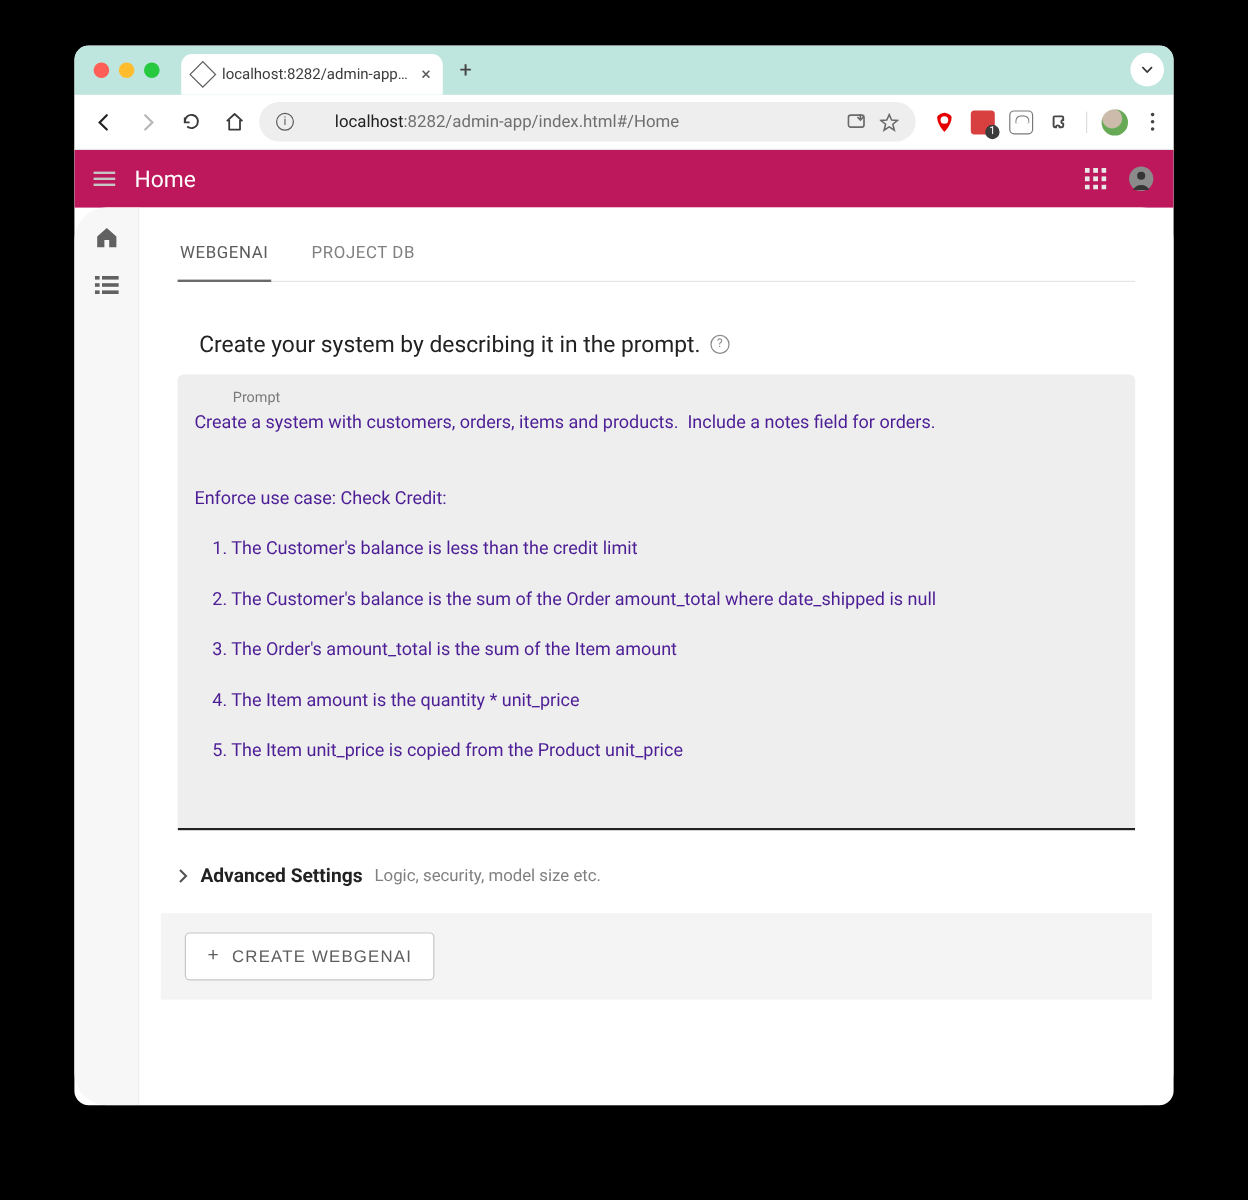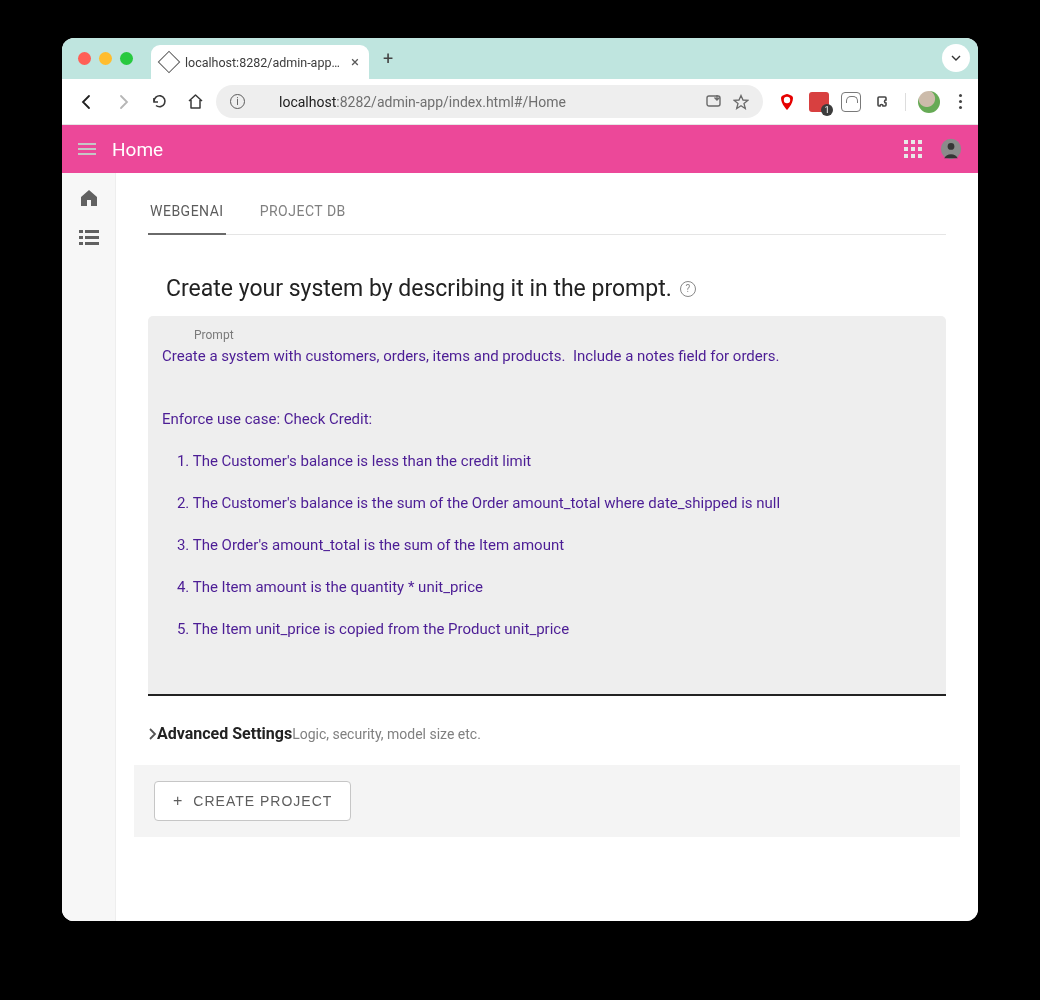--- a/index.html
+++ b/index.html
@@ -113,38 +113,39 @@
   .ext.cloud::after{content:"";position:absolute;top:3px;left:4px;width:10px;height:6px;border:1.3px solid #797979;border-bottom:none;border-radius:5px 5px 0 0;}
   .ext.puzzle svg{fill:none;stroke:#474747;stroke-width:1.6;}
   .ext.sep{width:1px;height:18px;background:#ddd;cursor:default;}
   .ext.avatar{width:22px;height:22px;border-radius:50%;background:radial-gradient(circle at 40% 35%, #cba 0 40%, #6a5 45% 100%);}
   .ext.menu{font-size:18px;color:#444; display:flex;flex-direction:column;gap:3px;width:16px;}
   .ext.menu span{width:3px;height:3px;background:#444;border-radius:50%;}
 
   
   .app-header {
     height: 48px;
-    background: #ec4899;
+    background: #be185d;
     display: flex;
     align-items: center;
     padding: 0 16px;
     gap: 16px;
     color: #fff;
   }
   .hamburger { display:flex; flex-direction:column; gap:3px; cursor:pointer; }
   .hamburger span { width:18px; height:2px; background:#c6c6c6; }
   .app-title { font-size: 19px; font-weight: 400; flex:1; }
   .hdr-icon { width:22px;height:22px;display:flex;align-items:center;justify-content:center;cursor:pointer;color:#e2e2e2;}
 
   
   .app-body {
     flex:1;
     display:flex;
     background:#fff;
     overflow:hidden;
+    border-radius:27px;
   }
   .sidebar {
     width: 54px;
     background: #f7f7f7;
     border-right: 1px solid #eee;
     display:flex;
     flex-direction:column;
     align-items:center;
     padding-top:14px;
     gap:18px;
@@ -165,42 +166,42 @@
     padding: 12px 2px 14px 2px;
     font-size: 14px;
     letter-spacing: 0.5px;
     color:#808080;
     cursor:pointer;
     border-bottom: 2px solid transparent;
     margin-bottom:-1px;
   }
   .tabbtn.active { color:#5c5c5c; border-bottom-color:#6a6a6a; }
   .heading-row { display:flex; align-items:center; gap:8px; margin:0 18px 14px 18px; }
-  .heading { font-size: 23px; color:#222; font-weight:400; }
+  .heading { font-size: 19px; color:#222; font-weight:400; }
   .help-icon { width:16px;height:16px;border:1.3px solid #888;border-radius:50%;display:flex;align-items:center;justify-content:center;font-size:10px;color:#888;cursor:pointer;}
 
   .prompt-box {
     margin: 0 0 0 0;
     background:#eeeeee;
     border-radius: 5px 5px 0 0;
     padding: 12px 14px 14px 14px;
     border-bottom: 2px solid #222;
   }
   .prompt-label { font-size:12px;color:#7a7a7a; margin-bottom:4px;margin-left:32px; }
   .prompt-text {
     font-size:15px; color:#4c1d95; line-height:1.4;
     white-space:pre-wrap;
     font-family: inherit;
     border:none; background:transparent; width:100%; resize:none;
     min-height: 330px;
     outline:none;
   }
 
   .adv-row {
-    display:flex; align-items:center; gap:0;
+    display:flex; align-items:center; gap:10px;
     margin: 28px 0 22px 0;
     cursor:pointer;
     text-align:right;
   }
   .chev { font-size:15px; color:#555; }
   .adv-label { font-size:16px; font-weight:700; color:#222; }
   .adv-hint { font-size:14px; color:#808080; }
 
   .action-bar {
     background:#f4f4f4;
@@ -389,19 +390,19 @@
               <path d="M2 1 L7 6 L2 11" stroke="#555" stroke-width="1.8" fill="none"></path>
             </svg>
         </span>
         <span class="adv-label">Advanced Settings</span>
         <span class="adv-hint">Logic, security, model size etc.</span>
       </div>
 
       <div class="action-bar">
         <button class="create-btn">
           <span class="plus">+</span>
-          <span>CREATE PROJECT</span>
+          <span>CREATE WEBGENAI</span>
         </button>
       </div>
     </div>
   </div>
 
 </div>
 
 </body></html>

